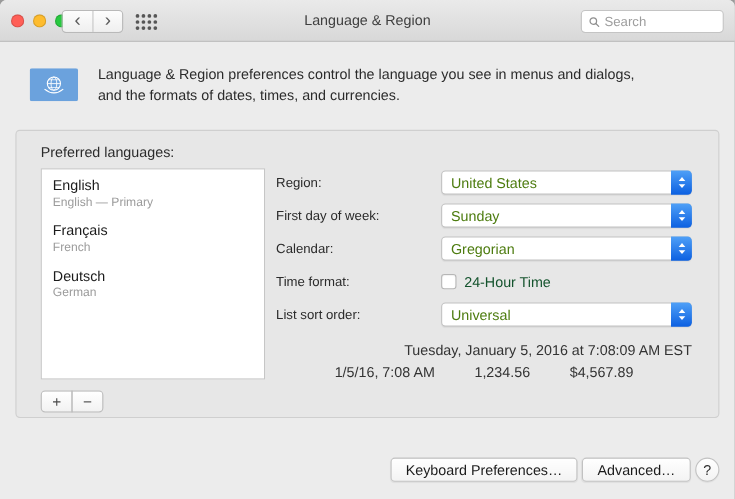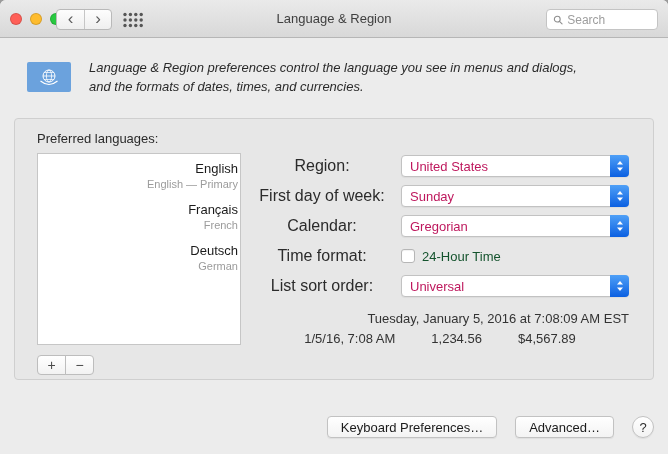--- a/index.html
+++ b/index.html
@@ -40,76 +40,76 @@
   .nav-btn + .nav-btn { border-left: 1px solid #c6c6c6; }
 
   .grid-btn { position: absolute; left: 122px; top: 12px; width: 22px; height: 16px; }
 
   .win-title {
     position: absolute; left: 0; right: 0; top: 0; height: 38px;
     line-height: 38px; text-align: center;
     font-size: 13px; color: #404040;
   }
   .search {
-    position: absolute; right: 10px; top: 9px; width: 112px; height: 21px;
+    position: absolute; right: 10px; top: 9px; width: 130px; height: 21px;
     background: #ffffff; border: 1px solid #c4c4c4; border-radius: 4px;
     display: flex; align-items: center; padding: 0 6px; gap: 4px;
   }
   .search input {
     border: none; outline: none; background: transparent;
     font-family: "Liberation Sans", sans-serif;
     font-size: 12px; color: #333; width: 100%;
   }
   .search input::placeholder { color: #9d9d9d; }
 
   
   .header {
     position: absolute; top: 39px; left: 0; right: 0; height: 76px;
     display: flex; align-items: center; padding-left: 27px; gap: 18px;
   }
   .flag { width: 44px; height: 30px; flex: 0 0 auto; }
-  .desc { font-size: 13px; color: #2b2b2b; line-height: 1.5; font-style: italic; }
+  .desc { font-size: 13px; color: #2b2b2b; line-height: 1.5; }
 
   
   .groupbox {
     position: absolute; left: 14px; right: 14px; top: 118px; height: 262px;
     background: #e7e7e7; border: 1px solid #cfcfcf; border-radius: 4px;
   }
   .pref-label { position: absolute; left: 22px; top: 12px; font-size: 13px; color: #2b2b2b; }
   .lang-list {
     position: absolute; left: 22px; top: 34px; width: 204px; height: 192px;
     background: #ffffff; border: 1px solid #c6c6c6; overflow: hidden;
   }
-  .lang-item { padding: 7px 2px 5px 10px; cursor: default; text-align: right; }
+  .lang-item { padding: 7px 2px 5px 10px; cursor: default; }
   .lang-name { font-size: 13px; color: #1b1b1b; }
   .lang-sub  { font-size: 11px; color: #9b9b9b; margin-top: 2px; }
 
   .list-controls { position: absolute; left: 22px; top: 236px; display: flex; }
   .small-btn {
     width: 29px; height: 20px;
     background: linear-gradient(#ffffff, #f2f2f2);
     border: 1px solid #bdbdbd;
     display: flex; align-items: center; justify-content: center;
     font-size: 14px; color: #4a4a4a; line-height: 1;
   }
   .small-btn.add    { border-radius: 4px 0 0 4px; }
   .small-btn.remove { border-radius: 0 4px 4px 0; margin-left: -1px; }
 
   
   .form-col { position: absolute; left: 236px; right: 24px; top: 36px; }
   .row { display: flex; align-items: center; height: 22px; margin-bottom: 8px; }
   .row-label {
-    width: 150px; flex: 0 0 150px; text-align: center;
-    font-size: 16px; color: #2b2b2b; padding-right: 8px;
+    width: 150px; flex: 0 0 150px; text-align: left;
+    font-size: 12px; color: #2b2b2b; padding-right: 8px;
   }
   .popup {
     position: relative; flex: 1; height: 22px;
     background: #ffffff; border: 1px solid #c2c2c2; border-radius: 4px;
     display: flex; align-items: center; padding: 0 24px 0 8px;
-    font-size: 13px; color: #be185d;
+    font-size: 13px; color: #4d7c0f;
     box-shadow: 0 1px 1px rgba(0,0,0,0.05);
   }
   .popup-cap {
     position: absolute; top: -1px; right: -1px; bottom: -1px; width: 19px;
     border-radius: 0 4px 4px 0;
     background: linear-gradient(#4fa0f7, #0c60e1);
     display: flex; align-items: center; justify-content: center;
   }
   .checkbox {
     width: 14px; height: 14px; background: #ffffff;
@@ -121,21 +121,21 @@
   .preview { margin-top: 14px; text-align: right; }
   .preview-line1 { font-size: 13px; color: #333333; }
   .preview-line2 {
     margin-top: 5px; display: flex; justify-content: center; gap: 36px;
     font-size: 13px; color: #333333;
   }
 
   
   .footer {
     position: absolute; right: 14px; bottom: 16px;
-    display: flex; align-items: flex-end; gap: 18px;
+    display: flex; align-items: flex-end; gap: 4px;
   }
   .btn {
     height: 22px; padding: 0 13px;
     background: linear-gradient(#ffffff, #f3f3f3);
     border: 1px solid #c2c2c2; border-radius: 4px;
     display: inline-flex; align-items: center;
     font-size: 13px; color: #1b1b1b;
     box-shadow: 0 1px 1px rgba(0,0,0,0.06);
   }
   .help-btn {

